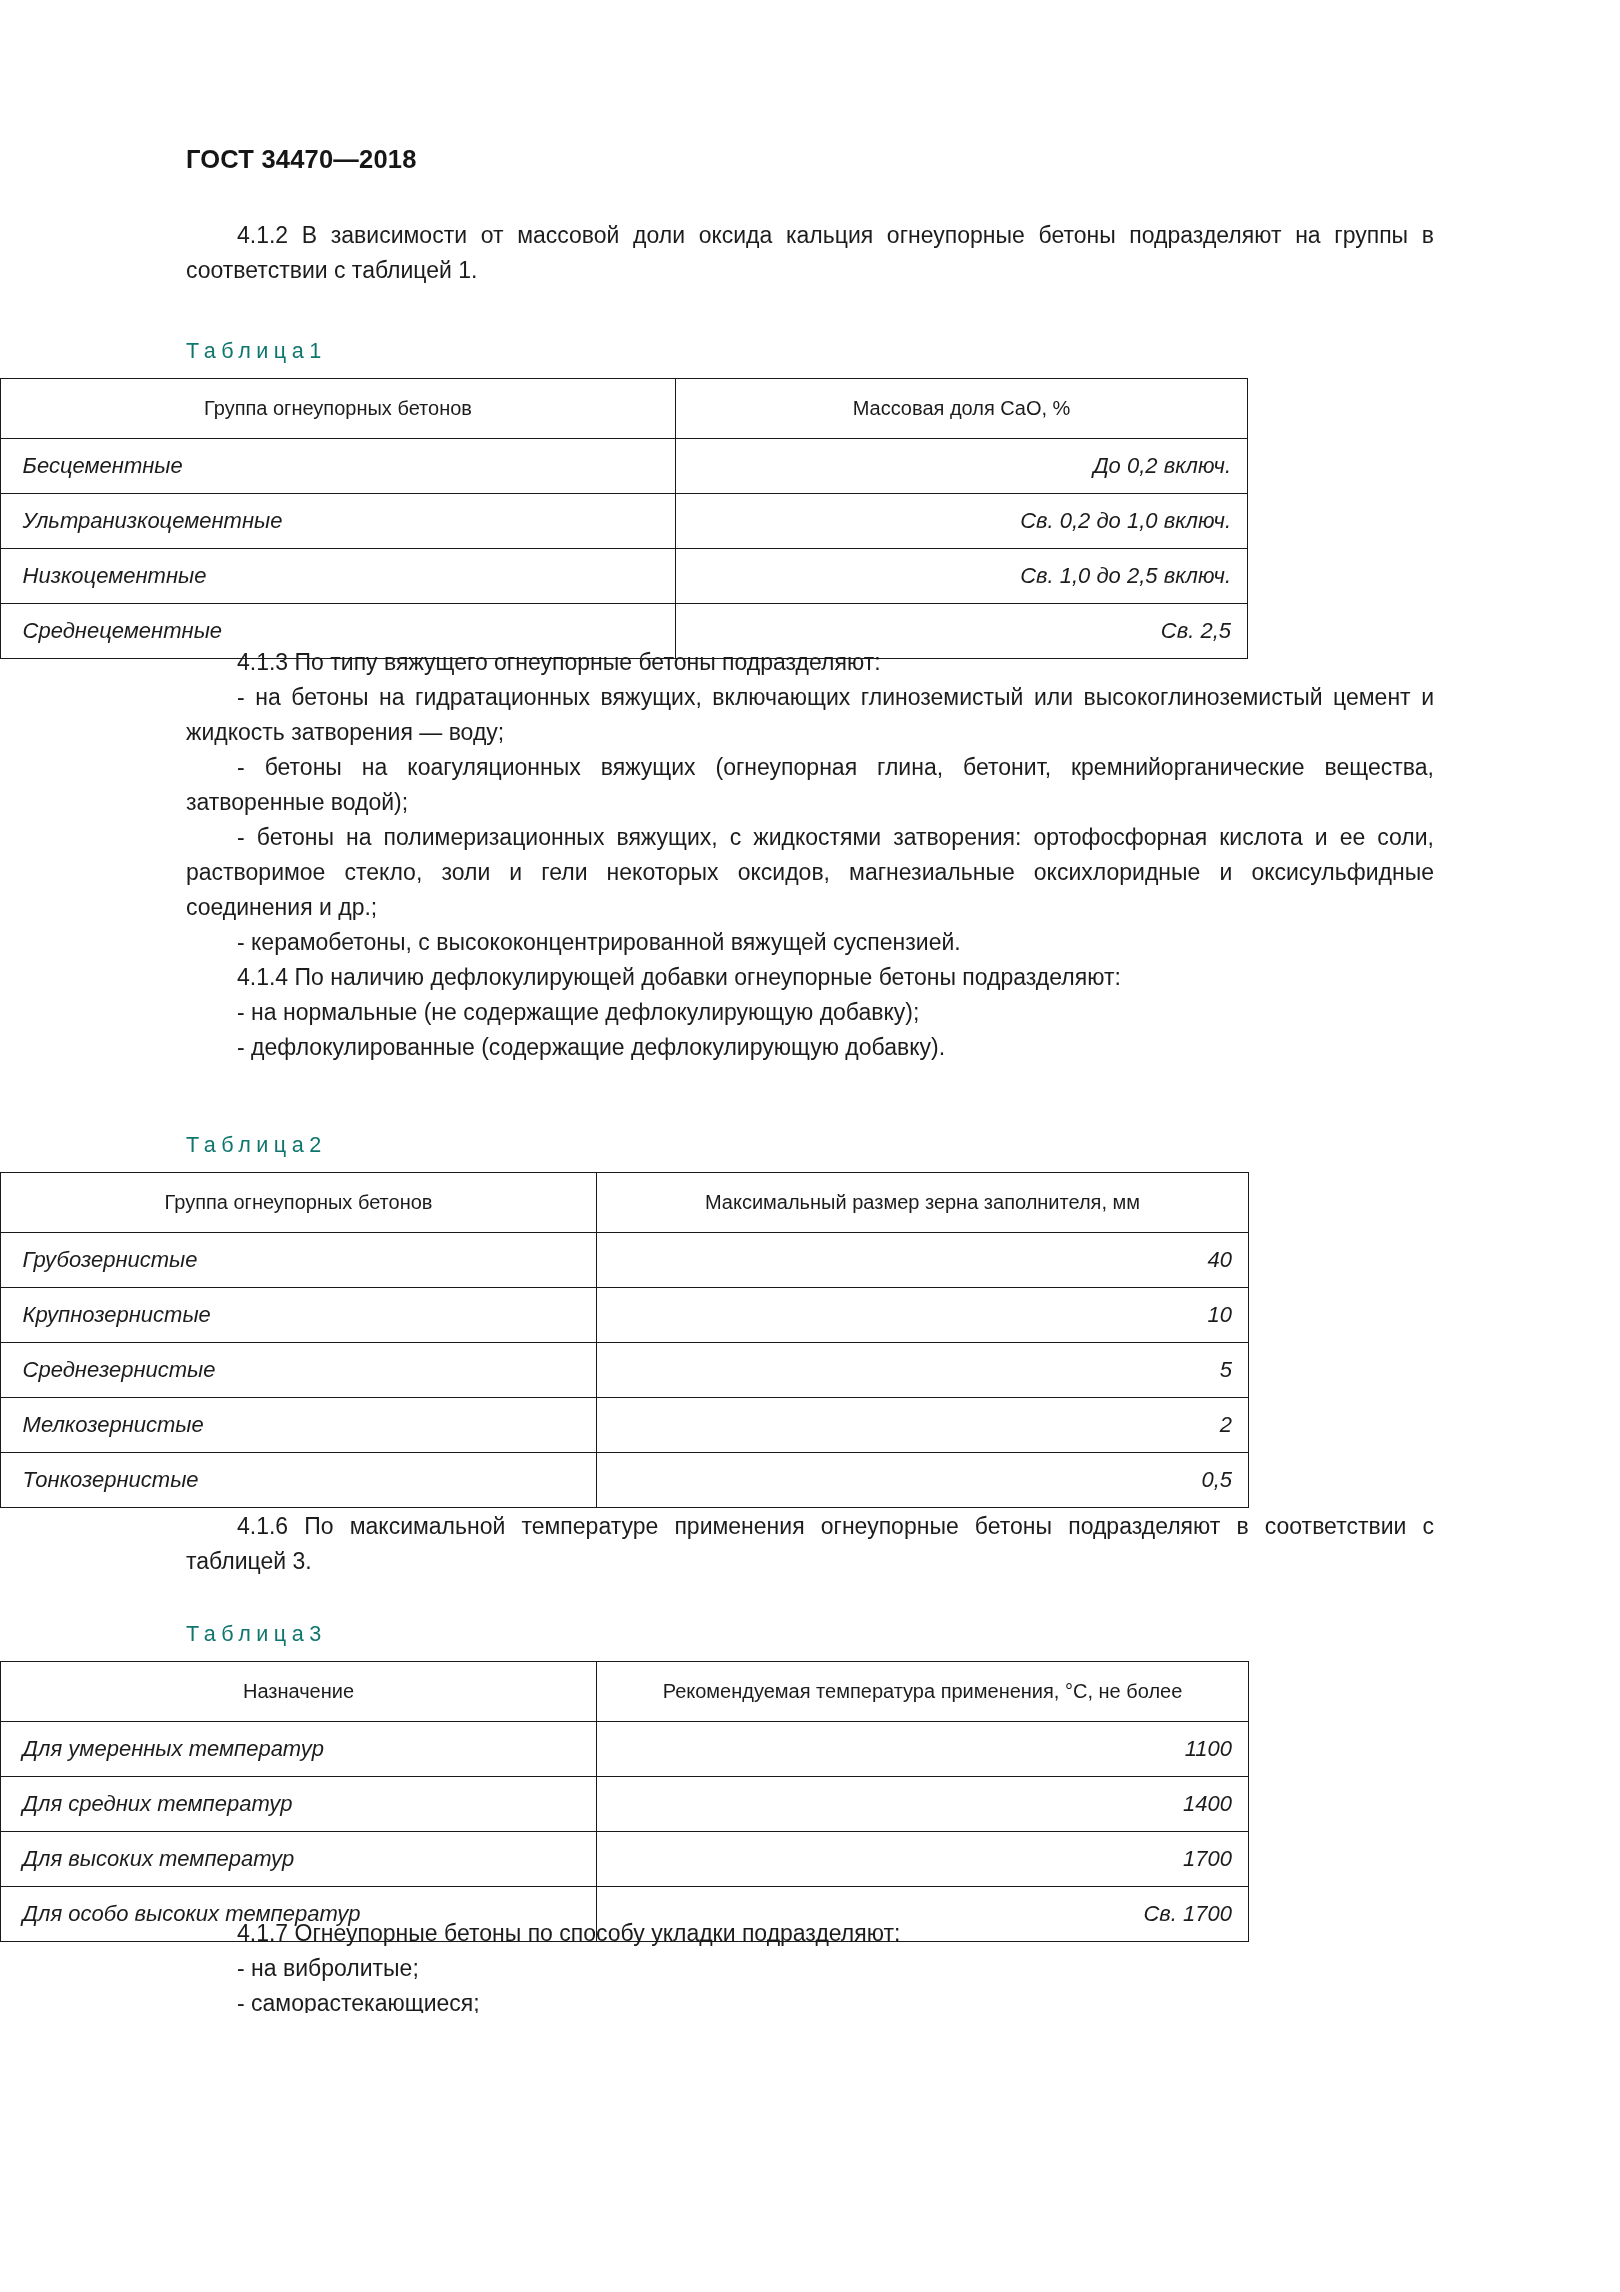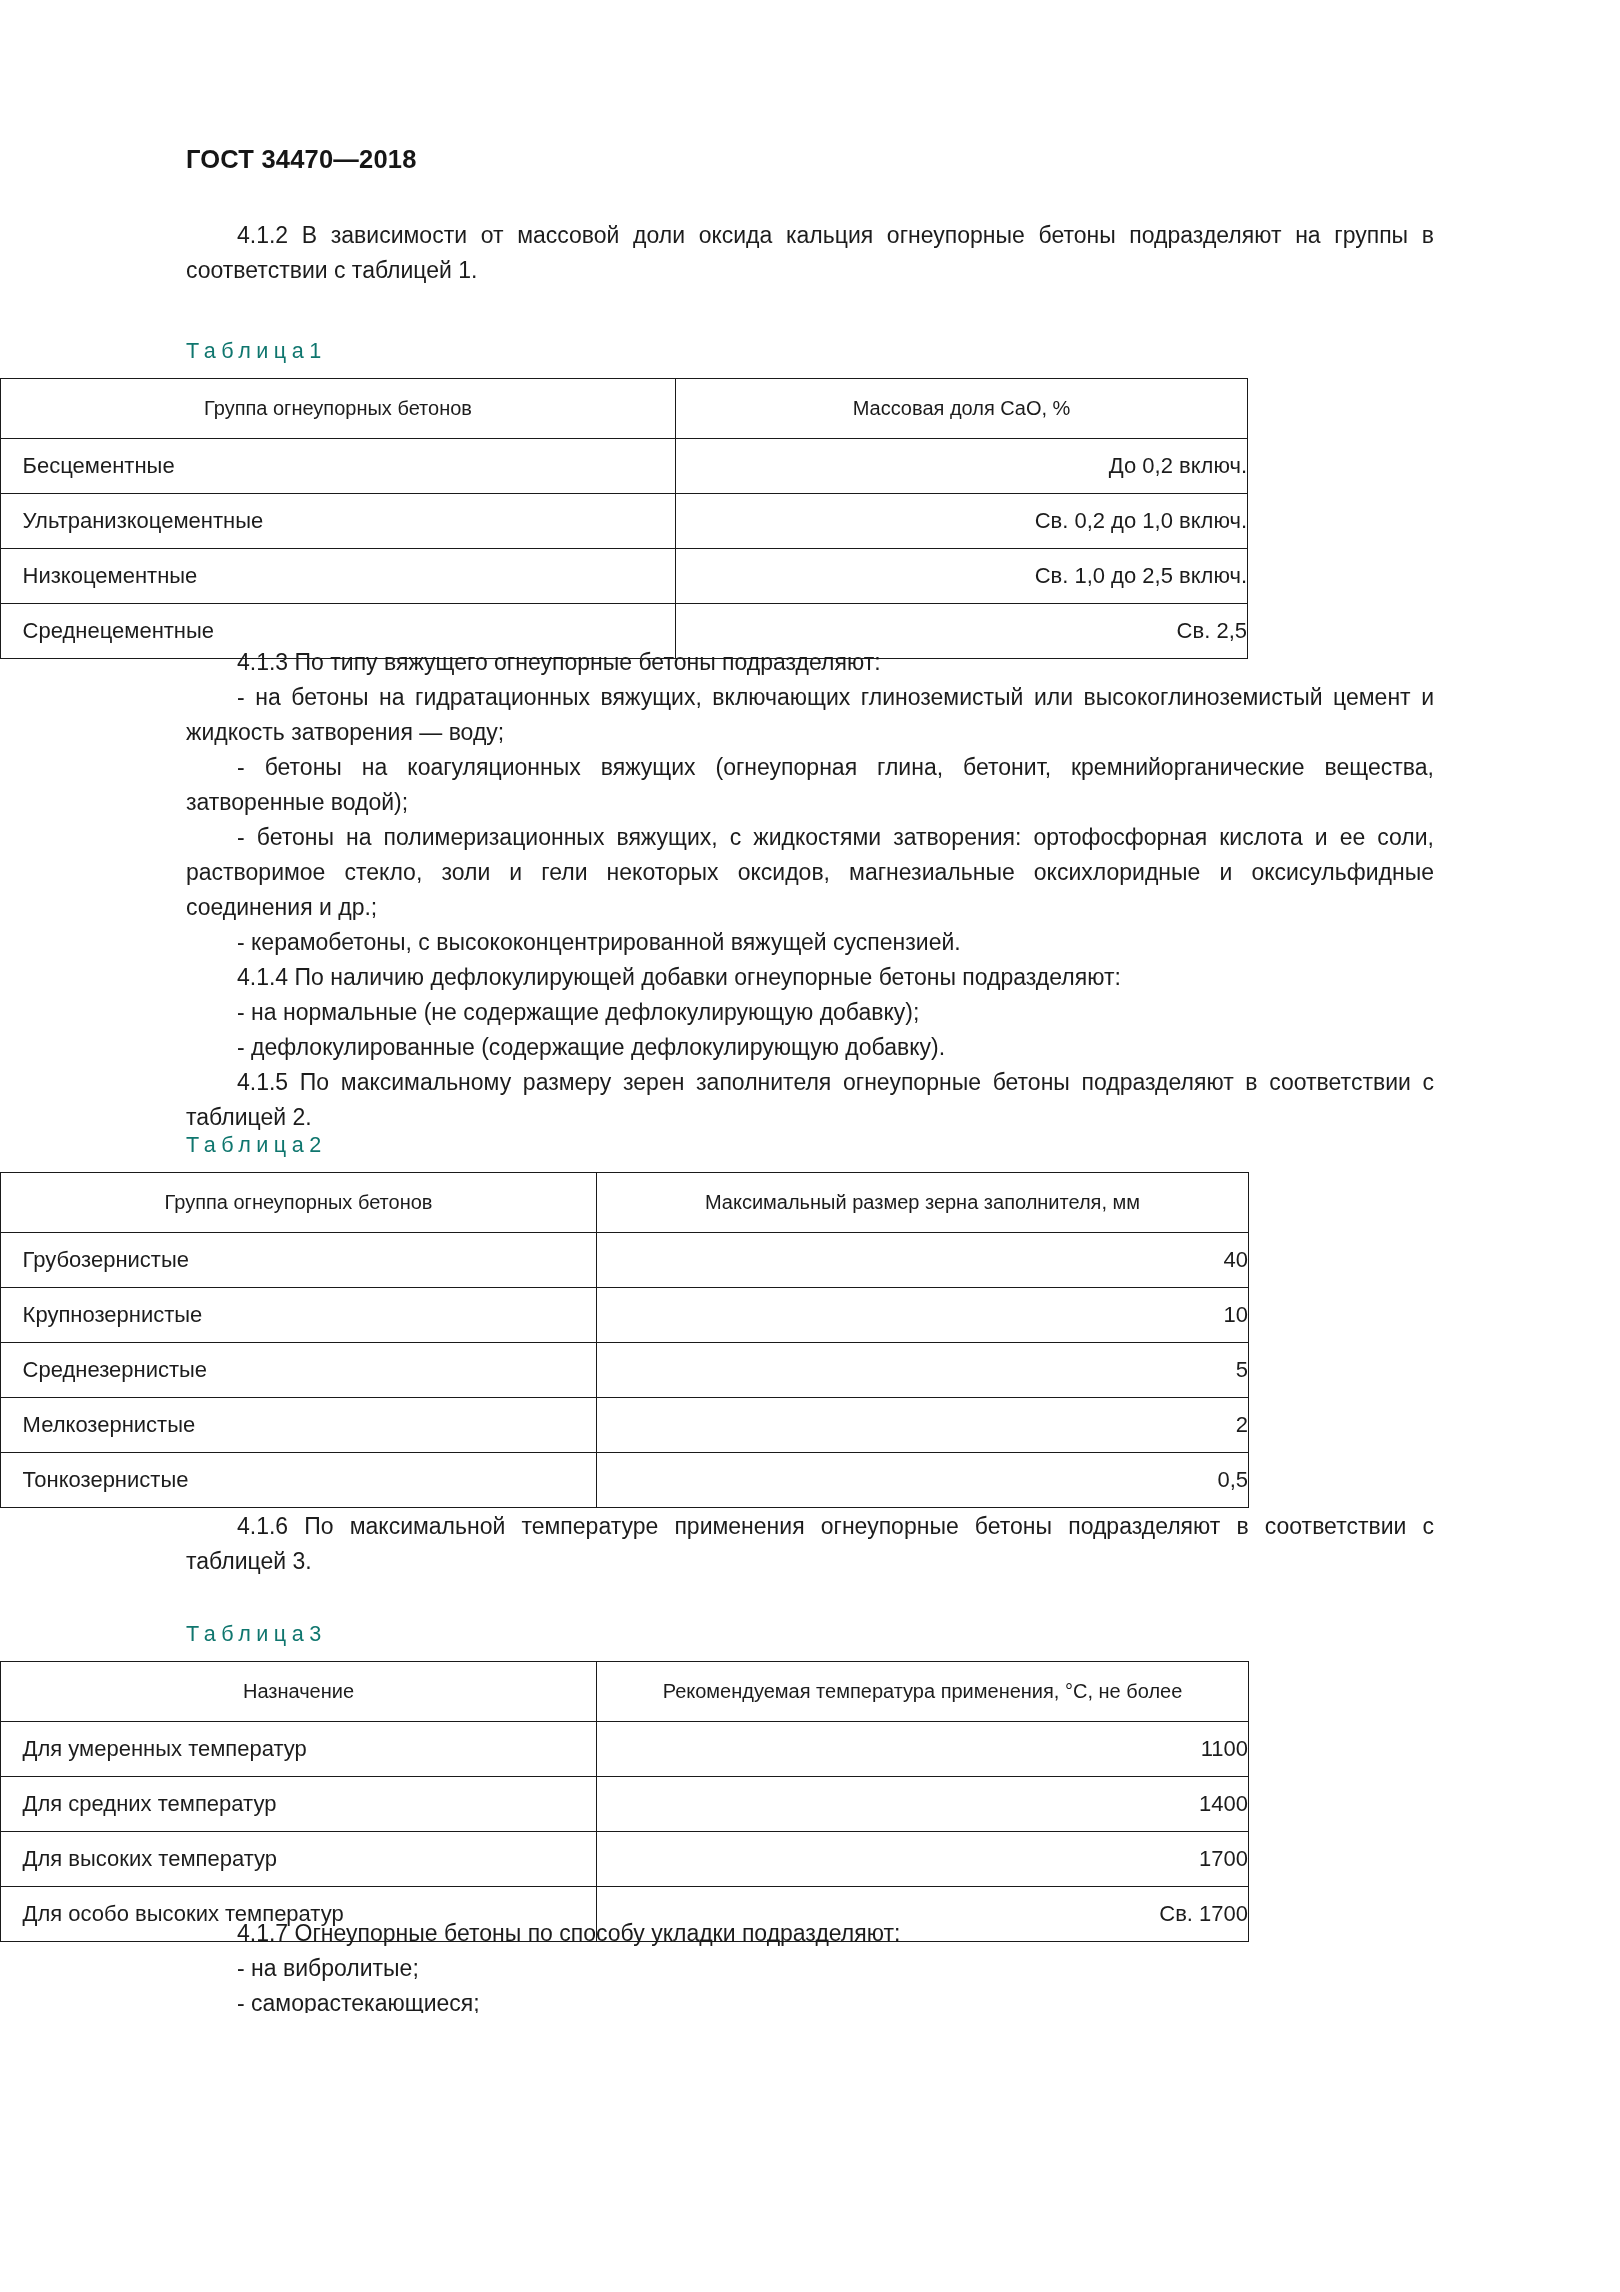--- a/index.html
+++ b/index.html
@@ -94,22 +94,23 @@
   }
   table.gost thead th {
     text-align: center;
     height: 51px;
     font-size: 20px;
     line-height: 25.5px;
     padding: 3.9px 9.8px;
   }
   table.gost tbody td {
     height: 50px;
-    padding: 2px 0;
+    padding: 2px 16px;
     font-size: 22px;
+    font-style: italic;
   }
   table.gost tbody td.c-left {
     text-align: left;
     padding-left: 21.6px;
   }
   table.gost tbody td.c-center {
     text-align: right;
   }
 
   
@@ -169,21 +170,20 @@
 
   <div class="body-block" style="top:645px;">
     <p class="indent">4.1.3  По типу вяжущего огнеупорные бетоны подразделяют:</p>
     <p class="dash">- на бетоны на гидратационных вяжущих, включающих глиноземистый или высокоглиноземистый цемент и жидкость затворения — воду;</p>
     <p class="dash">- бетоны на коагуляционных вяжущих (огнеупорная глина, бетонит, кремнийорганические вещества, затворенные водой);</p>
     <p class="dash">- бетоны на полимеризационных вяжущих, с жидкостями затворения: ортофосфорная кислота и ее соли, растворимое стекло, золи и гели некоторых оксидов, магнезиальные оксихлоридные и оксисульфидные соединения и др.;</p>
     <p class="dash no-justify">- керамобетоны, с высококонцентрированной вяжущей суспензией.</p>
     <p class="indent no-justify">4.1.4  По наличию дефлокулирующей добавки огнеупорные бетоны подразделяют:</p>
     <p class="dash no-justify">- на нормальные (не содержащие дефлокулирующую добавку);</p>
     <p class="dash no-justify">- дефлокулированные (содержащие дефлокулирующую добавку).</p>
-    <p class="indent">4.1.5  По максимальному размеру зерен заполнителя огнеупорные бетоны подразделяют в соответствии с таблицей 2.</p>
   </div>
 
   <div class="tbl-caption" style="top:1132px;">
     <span>Таблица</span><span class="num">2</span>
   </div>
 
   <table class="gost" style="top:1172px;">
     <colgroup>
         <col style="width:596px">
         <col style="width:652px">

